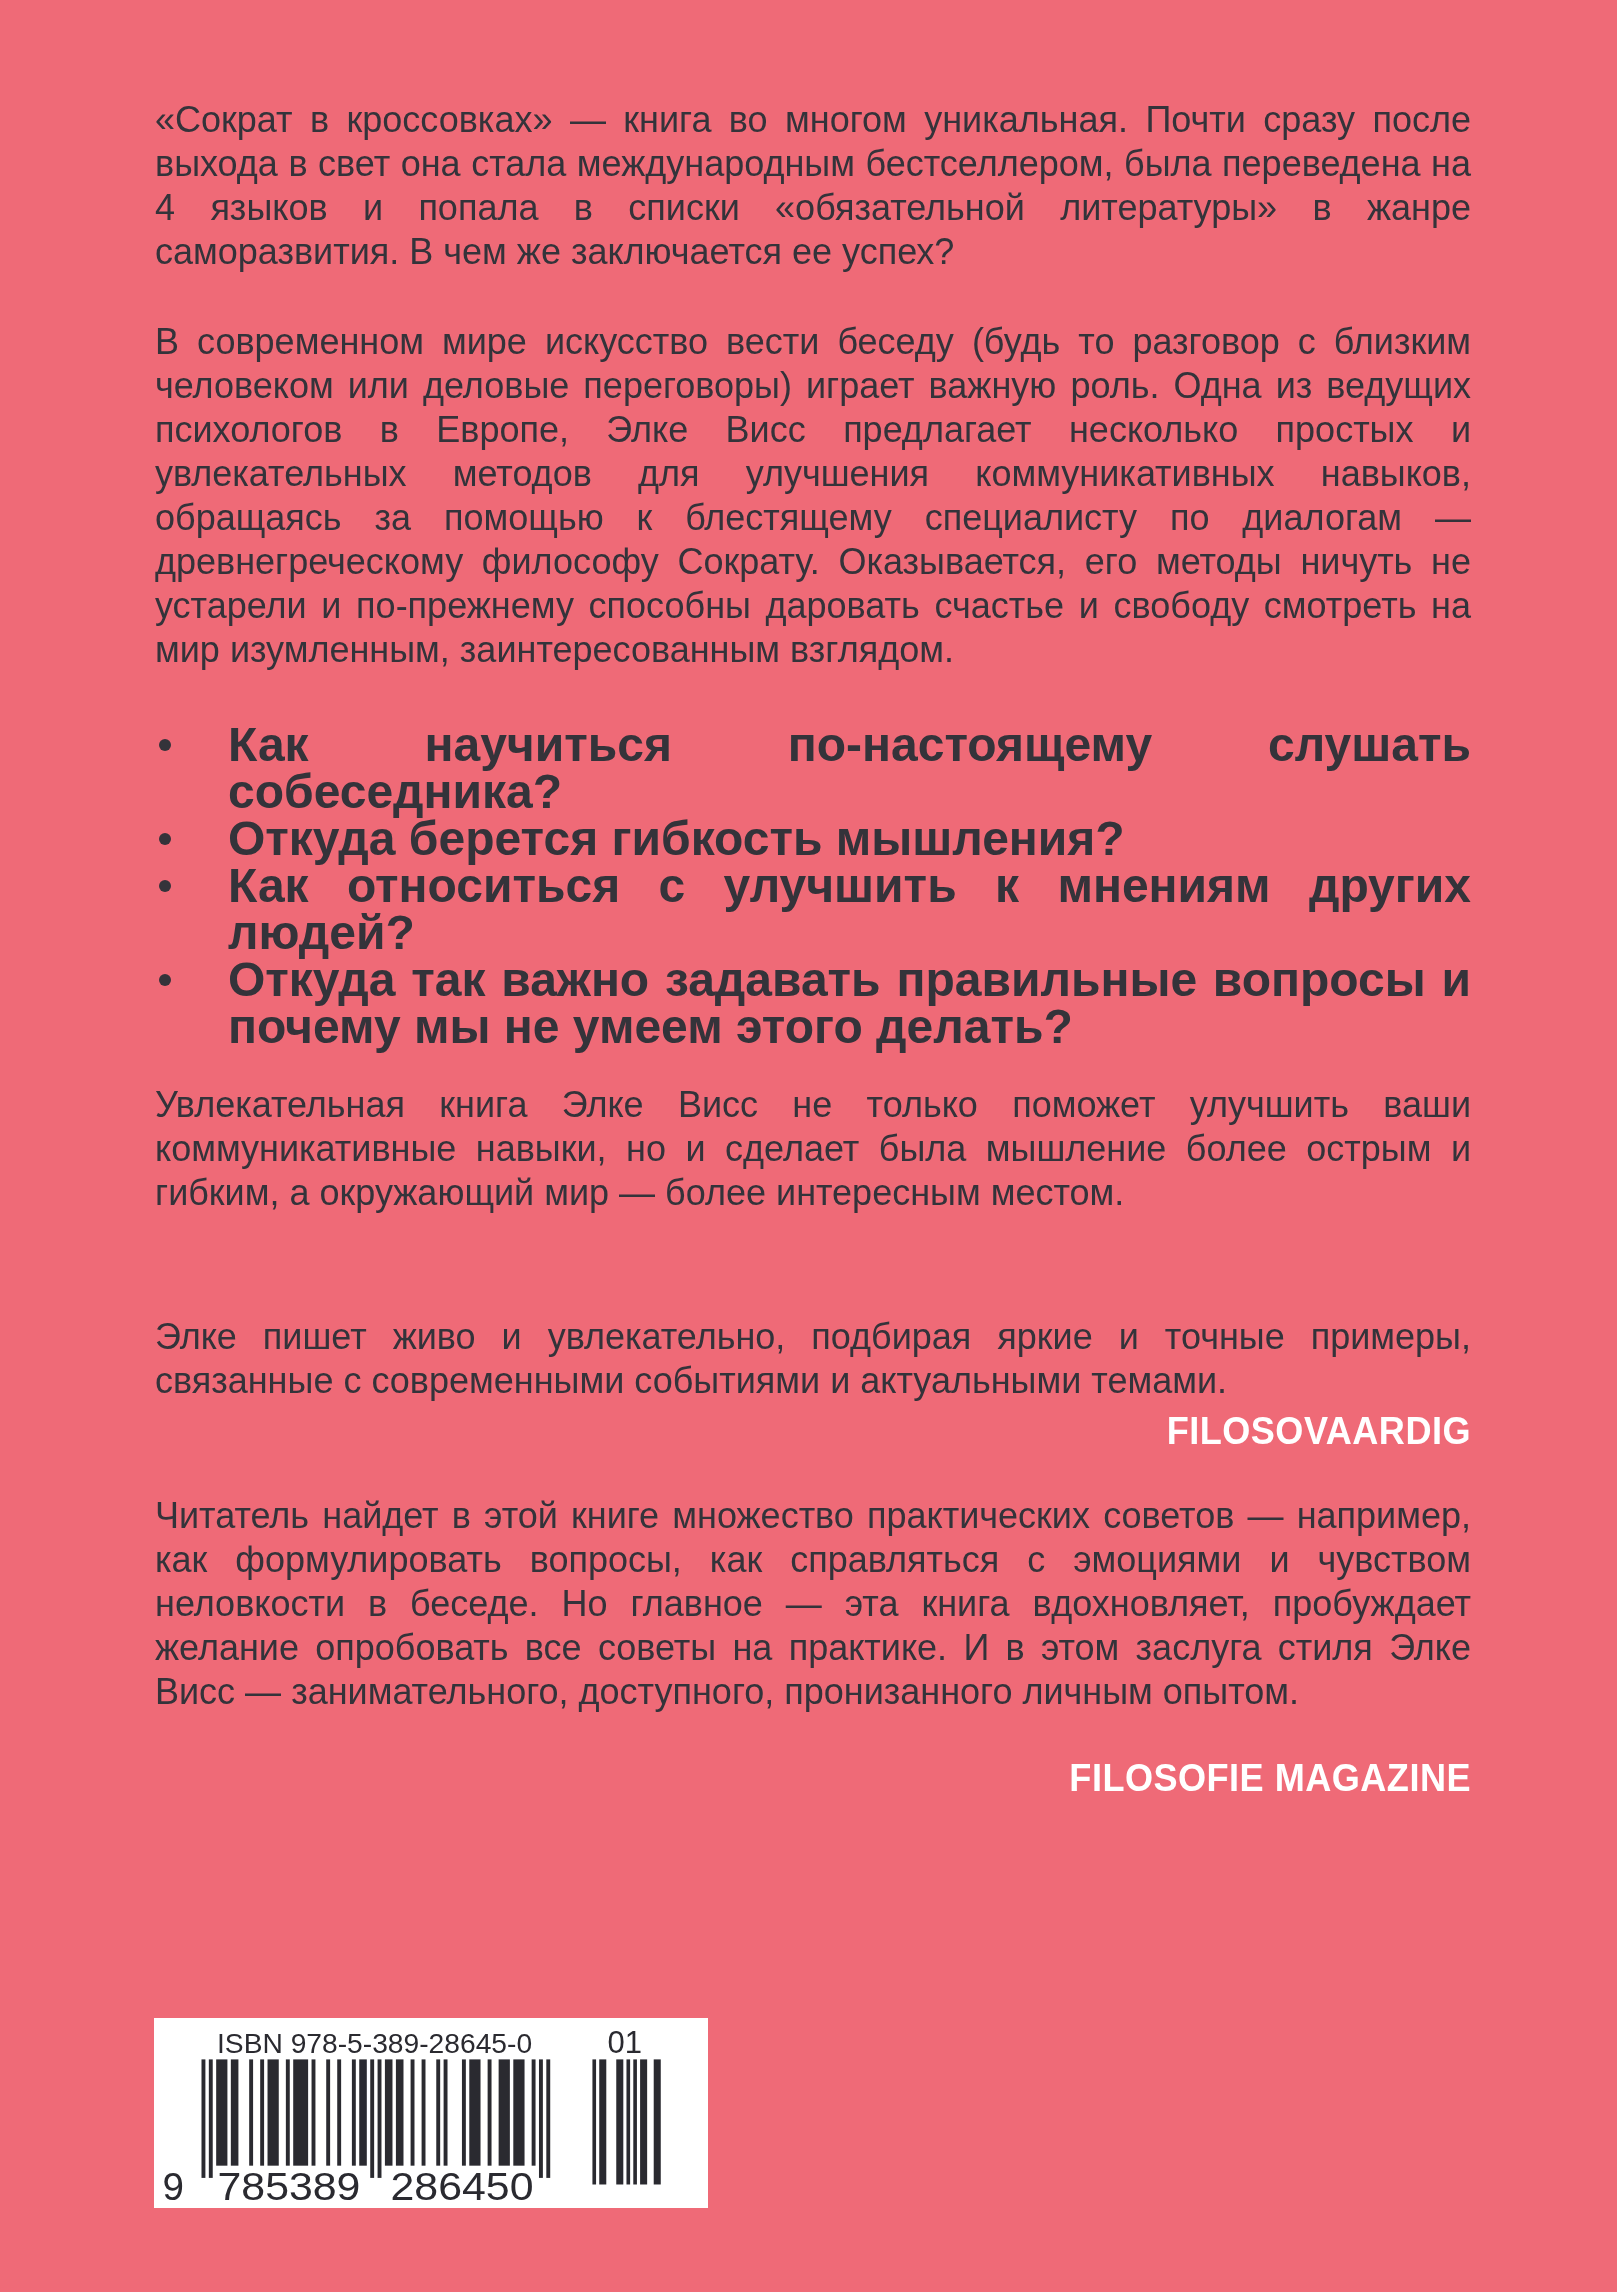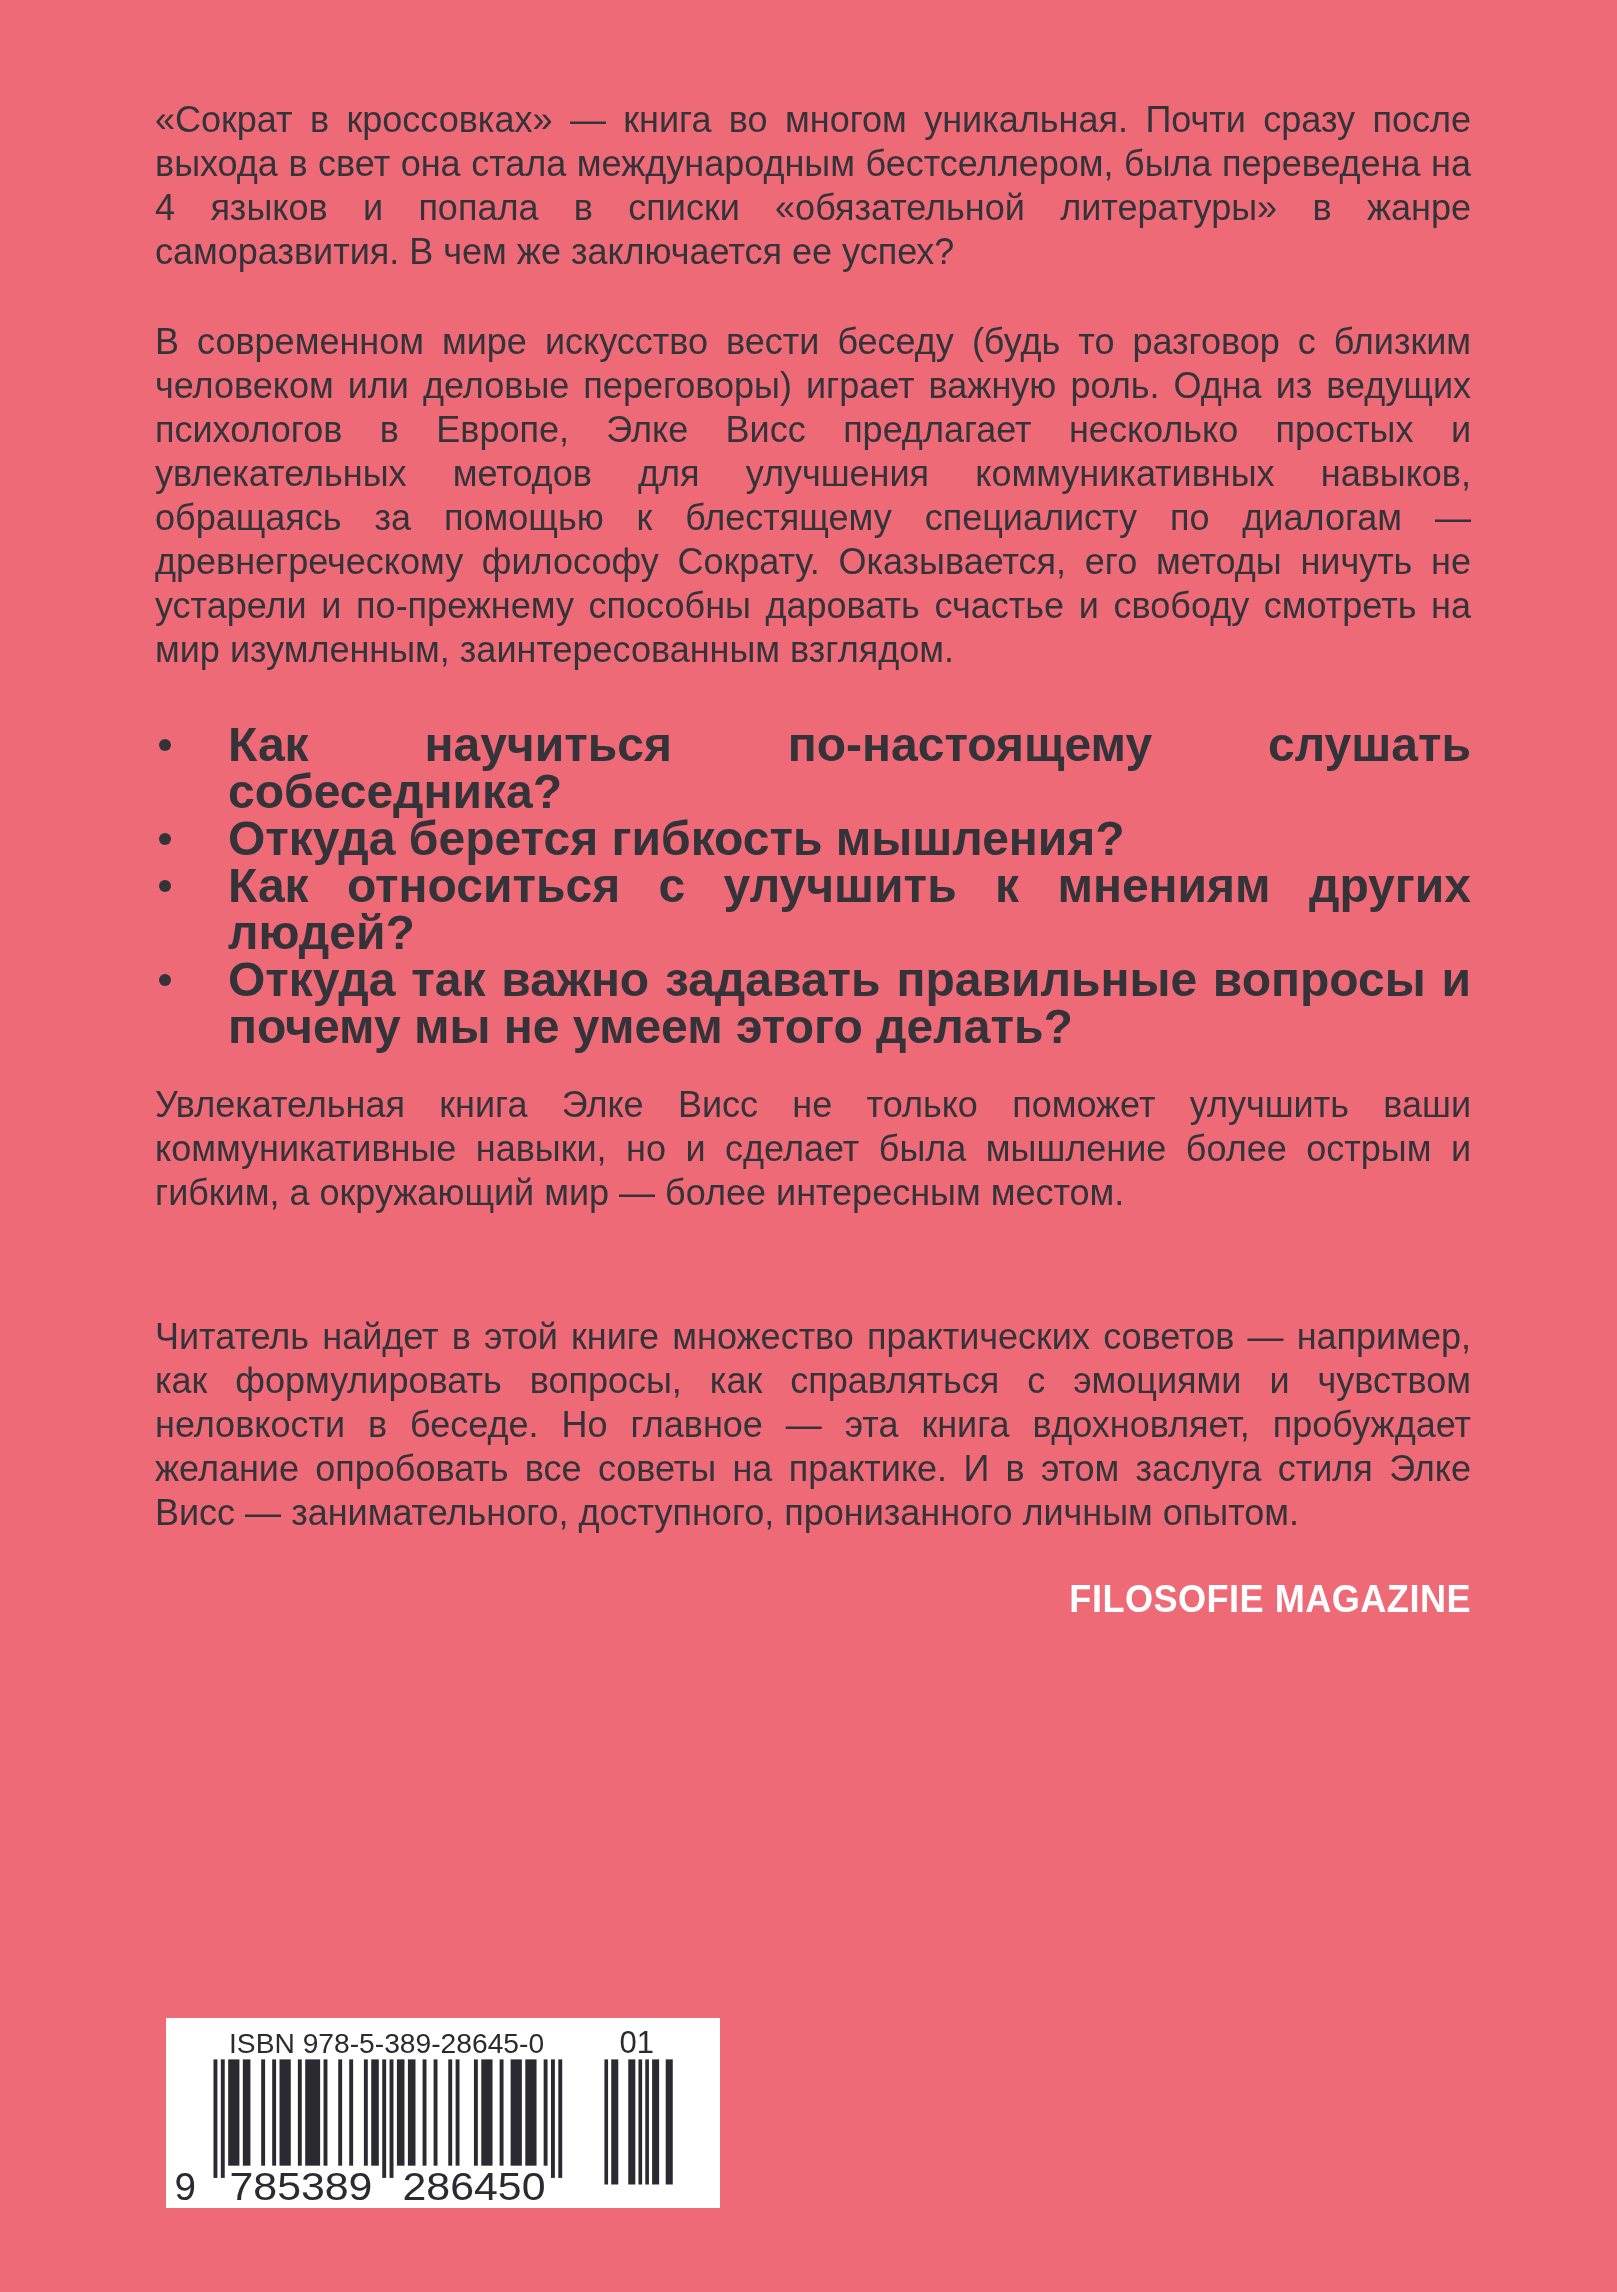--- a/index.html
+++ b/index.html
@@ -43,21 +43,21 @@
     line-height: 44px;
     font-weight: 700;
     color: #ffffff;
     text-align: right;
     transform: scaleX(0.95);
     transform-origin: 100% 50%;
     letter-spacing: 0.5px;
   }
   .barcode-box {
     position: absolute;
-    left: 166px; top: 2018px;
+    left: 154px; top: 2018px;
     width: 554px; height: 190px;
     background: #ffffff;
   }
   .barcode-box svg { display: block; }
   .bc-isbn  { font-size: 30px; fill: #2a2a30; font-family: "Liberation Sans", sans-serif; }
   .bc-addon { font-size: 33px; fill: #2a2a30; font-family: "Liberation Sans", sans-serif; }
   .bc-digit { font-size: 41px; fill: #2a2a30; font-family: "Liberation Sans", sans-serif; }
 </style>
 </head>
 <body style="background: rgb(239, 106, 119);">
@@ -83,20 +83,24 @@
         <span>Как относиться с улучшить к мнениям других людей?</span>
       </li>
       <li>
         <span class="dot"></span>
         <span>Откуда так важно задавать правильные вопросы и почему мы не умеем этого делать?</span>
       </li>
     </ul>
 
     <p class="body-text closing">Увлекательная книга Элке Висс не только поможет улучшить ваши коммуникативные навыки, но и сделает была мышление более острым и гибким, а окружающий мир — более интересным местом.</p>
 
+    <div class="review review-1">
+      <p class="body-text quote">Элке пишет живо и увлекательно, подбирая яркие и точные примеры, связанные с современными событиями и актуальными темами.</p>
+      <span class="source">FILOSOVAARDIG</span>
+    </div>
 
     <div class="review review-2">
       <p class="body-text quote">Читатель найдет в этой книге множество практических советов — например, как формулировать вопросы, как справляться с эмоциями и чувством неловкости в беседе. Но главное — эта книга вдохновляет, пробуждает желание опробовать все советы на практике. И в этом заслуга стиля Элке Висс — занимательного, доступного, пронизанного личным опытом.</p>
       <span class="source">FILOSOFIE MAGAZINE</span>
     </div>
 
   </section>
 
   <div class="barcode-box">
     <svg width="554" height="190" viewBox="0 0 588 202" xmlns="http://www.w3.org/2000/svg">

